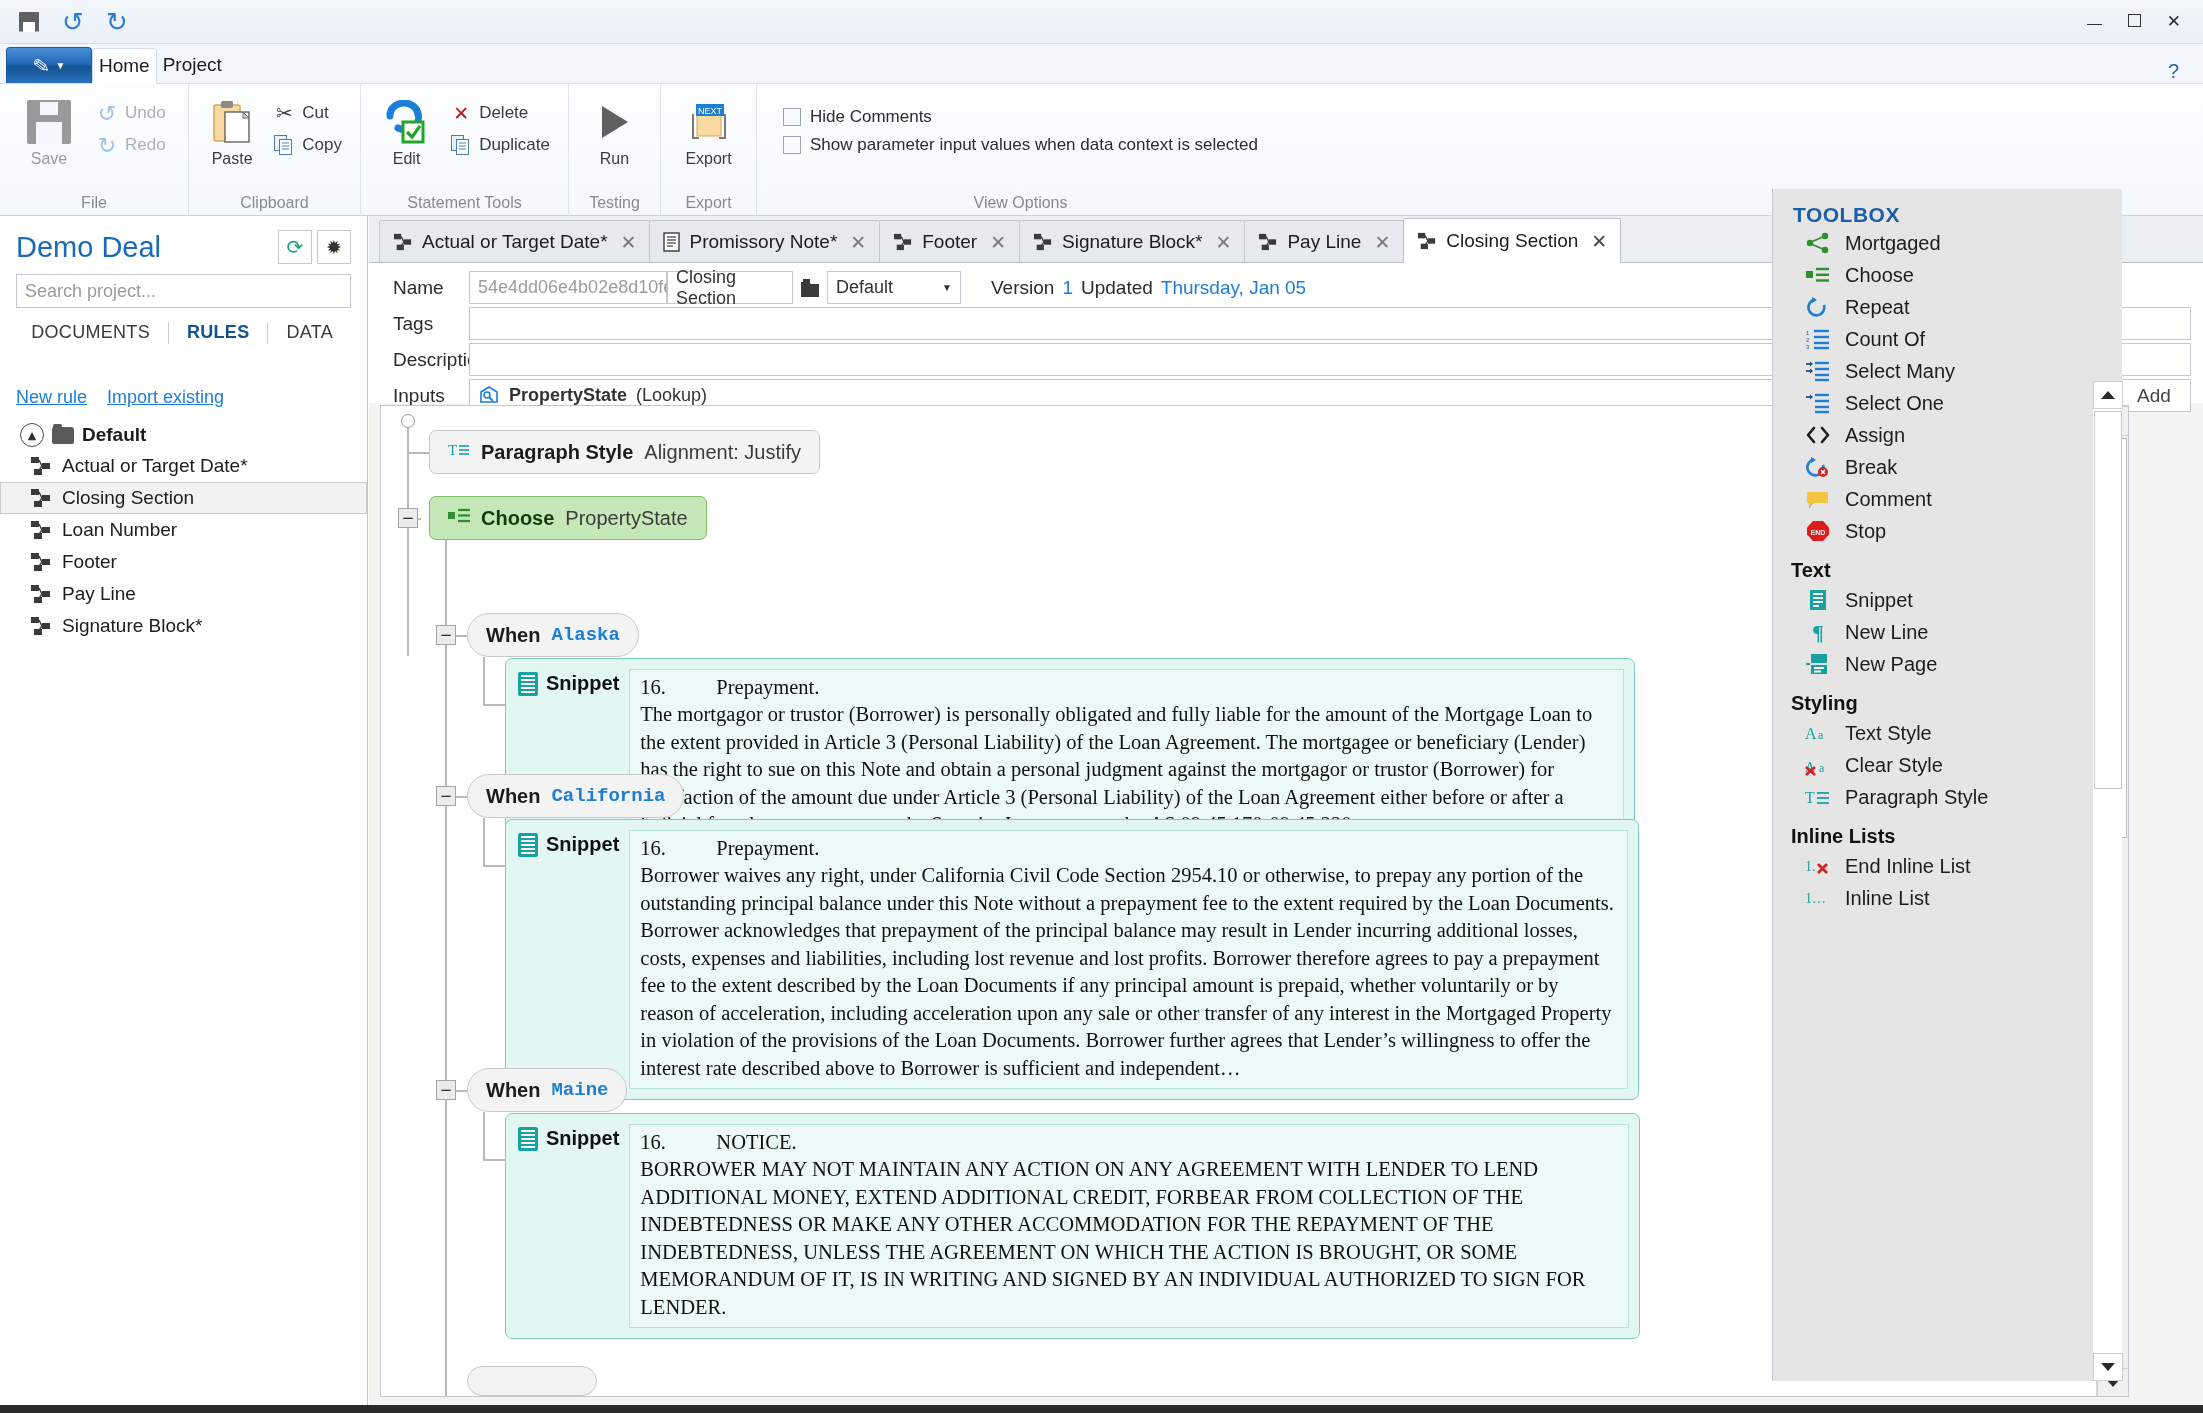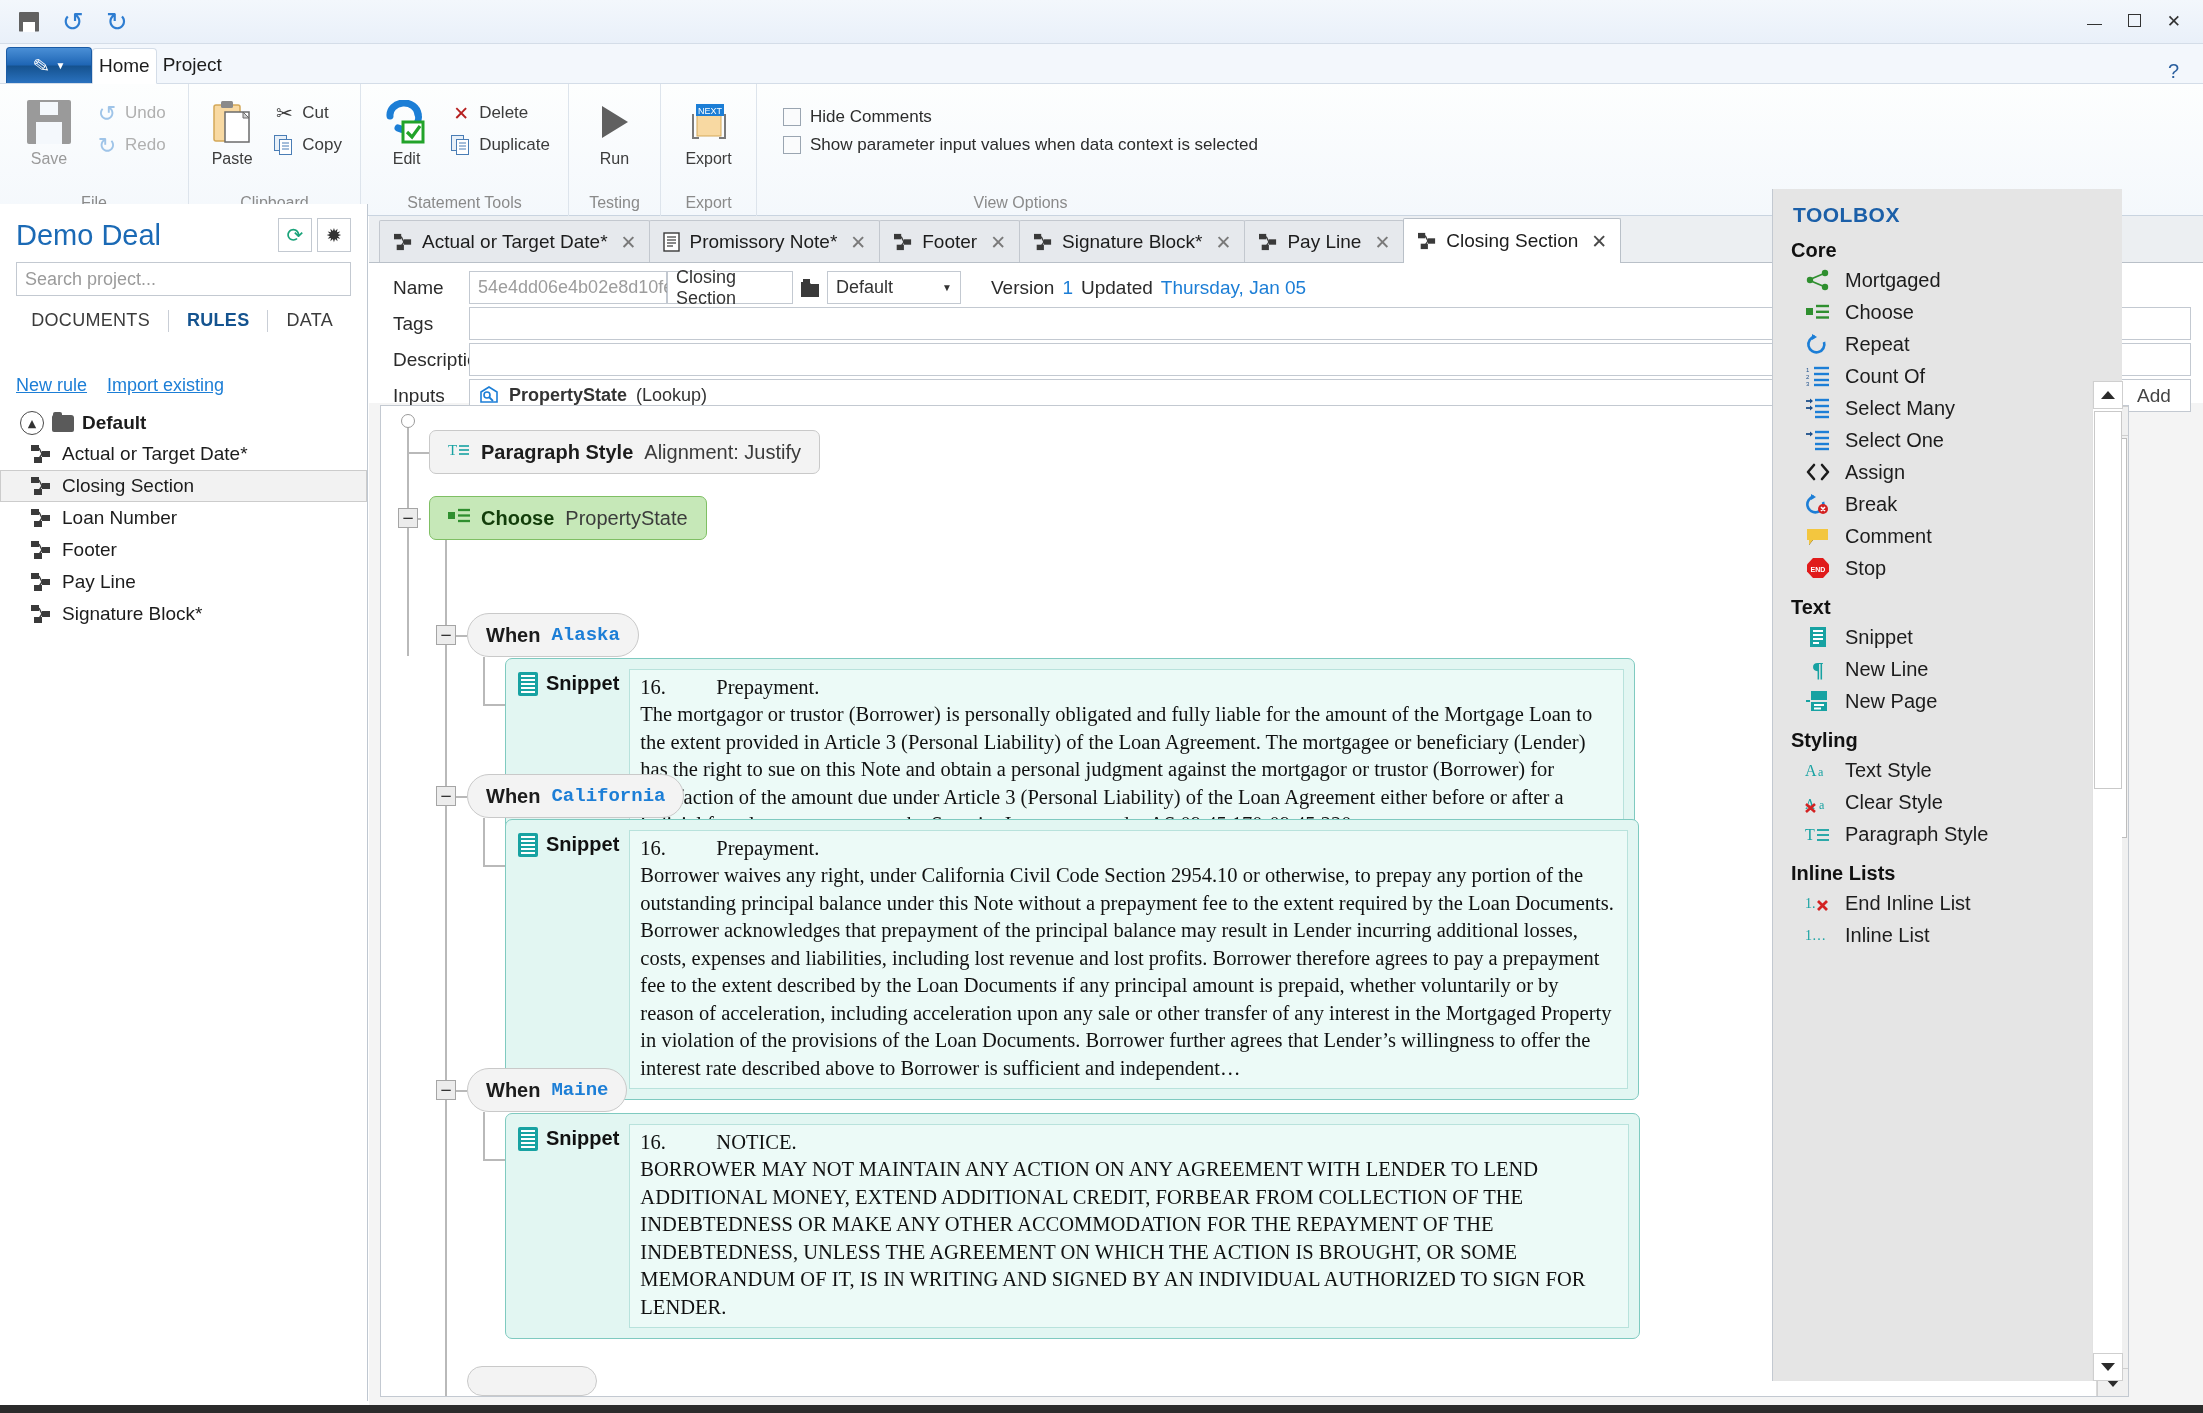--- a/index.html
+++ b/index.html
@@ -108,21 +108,21 @@
   .ico-x{color:#b62020;font-size:19px;font-weight:bold;font-family:"DejaVu Sans",sans-serif;}
   .ico-run{width:0;height:0;border-left:26px solid #606060;border-top:16px solid transparent;border-bottom:16px solid transparent;}
   .cbx {
     width:18px;height:18px;border:1px solid #9aa5b1;background:#fafbfc;
     display:inline-block;flex:none;
   }
   .cbx-row{display:flex;align-items:center;gap:9px;font-size:17px;color:#2c2c2c;cursor:pointer;padding:3px 0;}
 
   
   .leftpanel {
-    position:absolute; left:0; top:204px; width:368px; height:1197px;
+    position:absolute; left:0; top:216px; width:368px; height:1197px;
     background:#fff; border-right:1px solid #bfc7d1;
   }
   .proj-head { display:flex; align-items:center; padding:14px 16px 4px 16px; }
   .proj-title { font-size:29px; color:#1b6ab5; font-weight:400; }
   .proj-actions { margin-left:auto; display:flex; gap:5px; }
   .sq-btn {
     width:34px;height:34px;border:1px solid #c3c9d1;background:#fff;
     display:flex;align-items:center;justify-content:center;cursor:pointer;
   }
   .refresh-ico { color:#1aa37a; font-size:20px; font-family:"DejaVu Sans",sans-serif;}
@@ -811,21 +811,20 @@
       <div class="vs-arrow bottom">
           <i class="tri-dn"></i>
         </div>
     </div>
   </div>
 </div>
 
 <div class="toolbox">
   <div class="tb-title">TOOLBOX</div>
 
-  <div class="tb-group">Core</div>
 
   <div class="tb-item">
     <span class="tb-ico">
       <svg width="24" height="22" viewBox="0 0 24 22">
           <circle cx="4" cy="11" r="3.2" fill="#2f8f2f"></circle>
           <circle cx="19" cy="4" r="3.2" fill="#2f8f2f"></circle>
           <circle cx="19" cy="18" r="3.2" fill="#2f8f2f"></circle>
           <line x1="5" y1="10" x2="18" y2="4.5" stroke="#2f8f2f" stroke-width="1.8"></line>
           <line x1="5" y1="12" x2="18" y2="17.5" stroke="#2f8f2f" stroke-width="1.8"></line>
         </svg>

